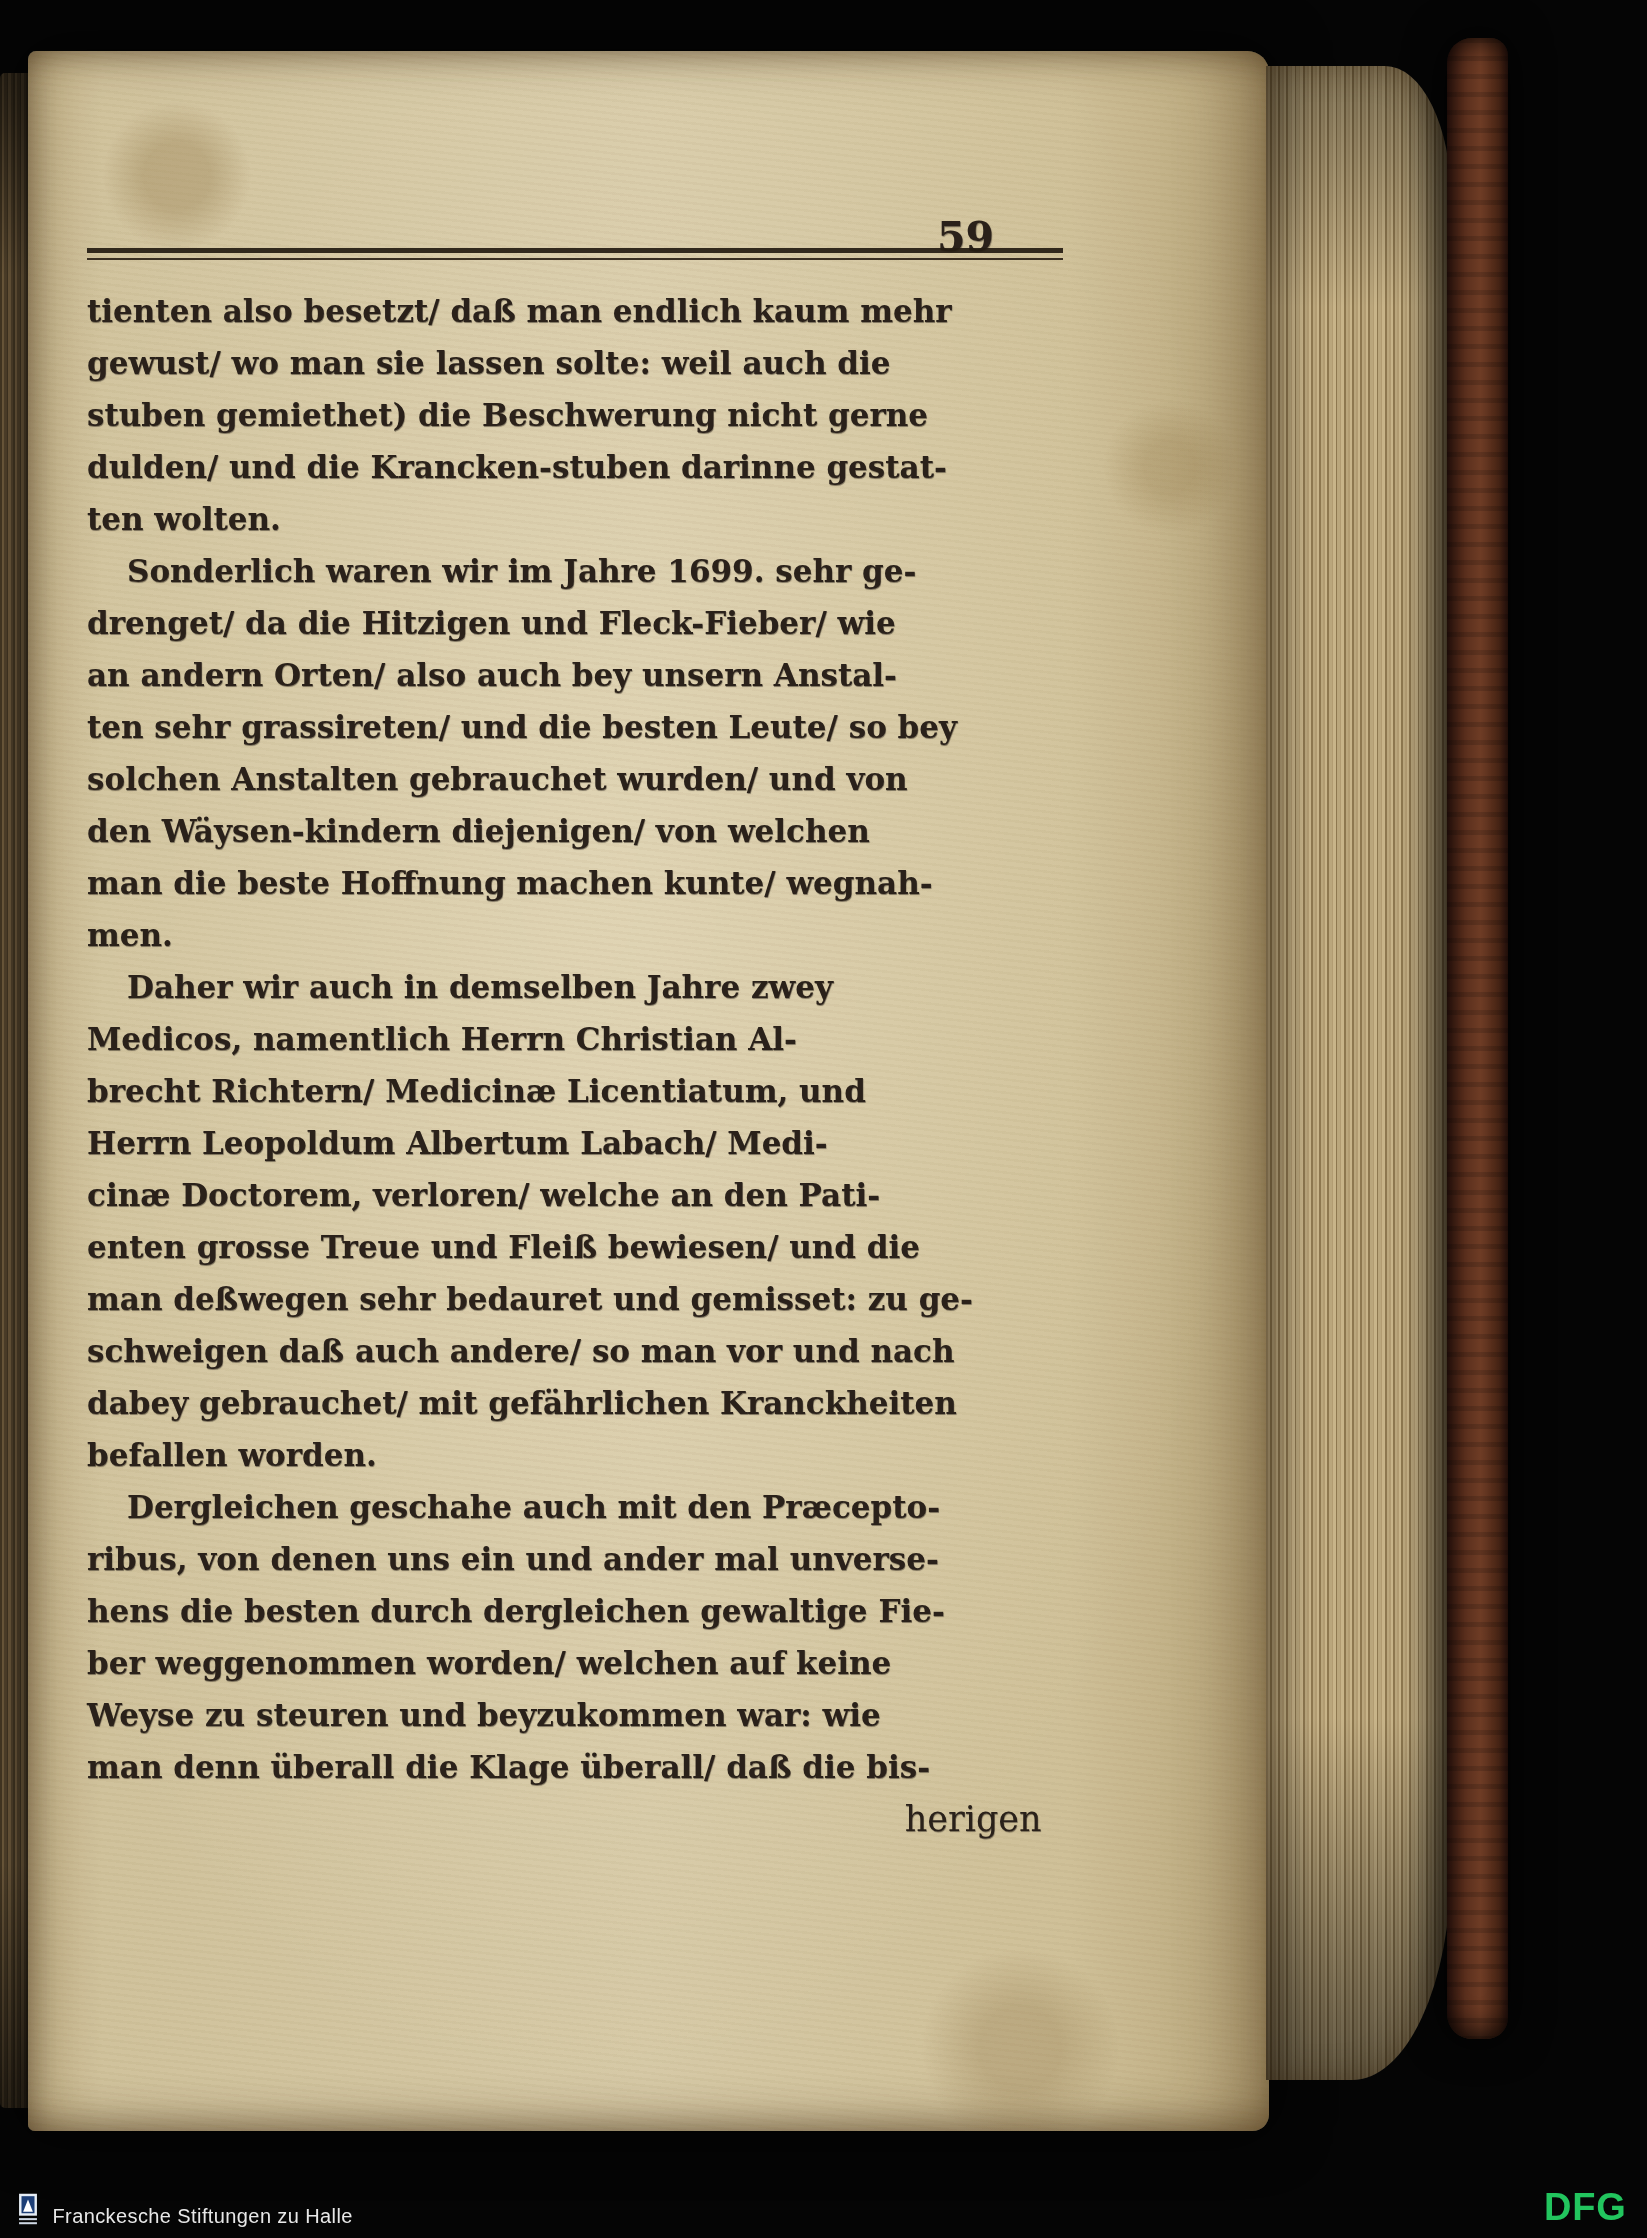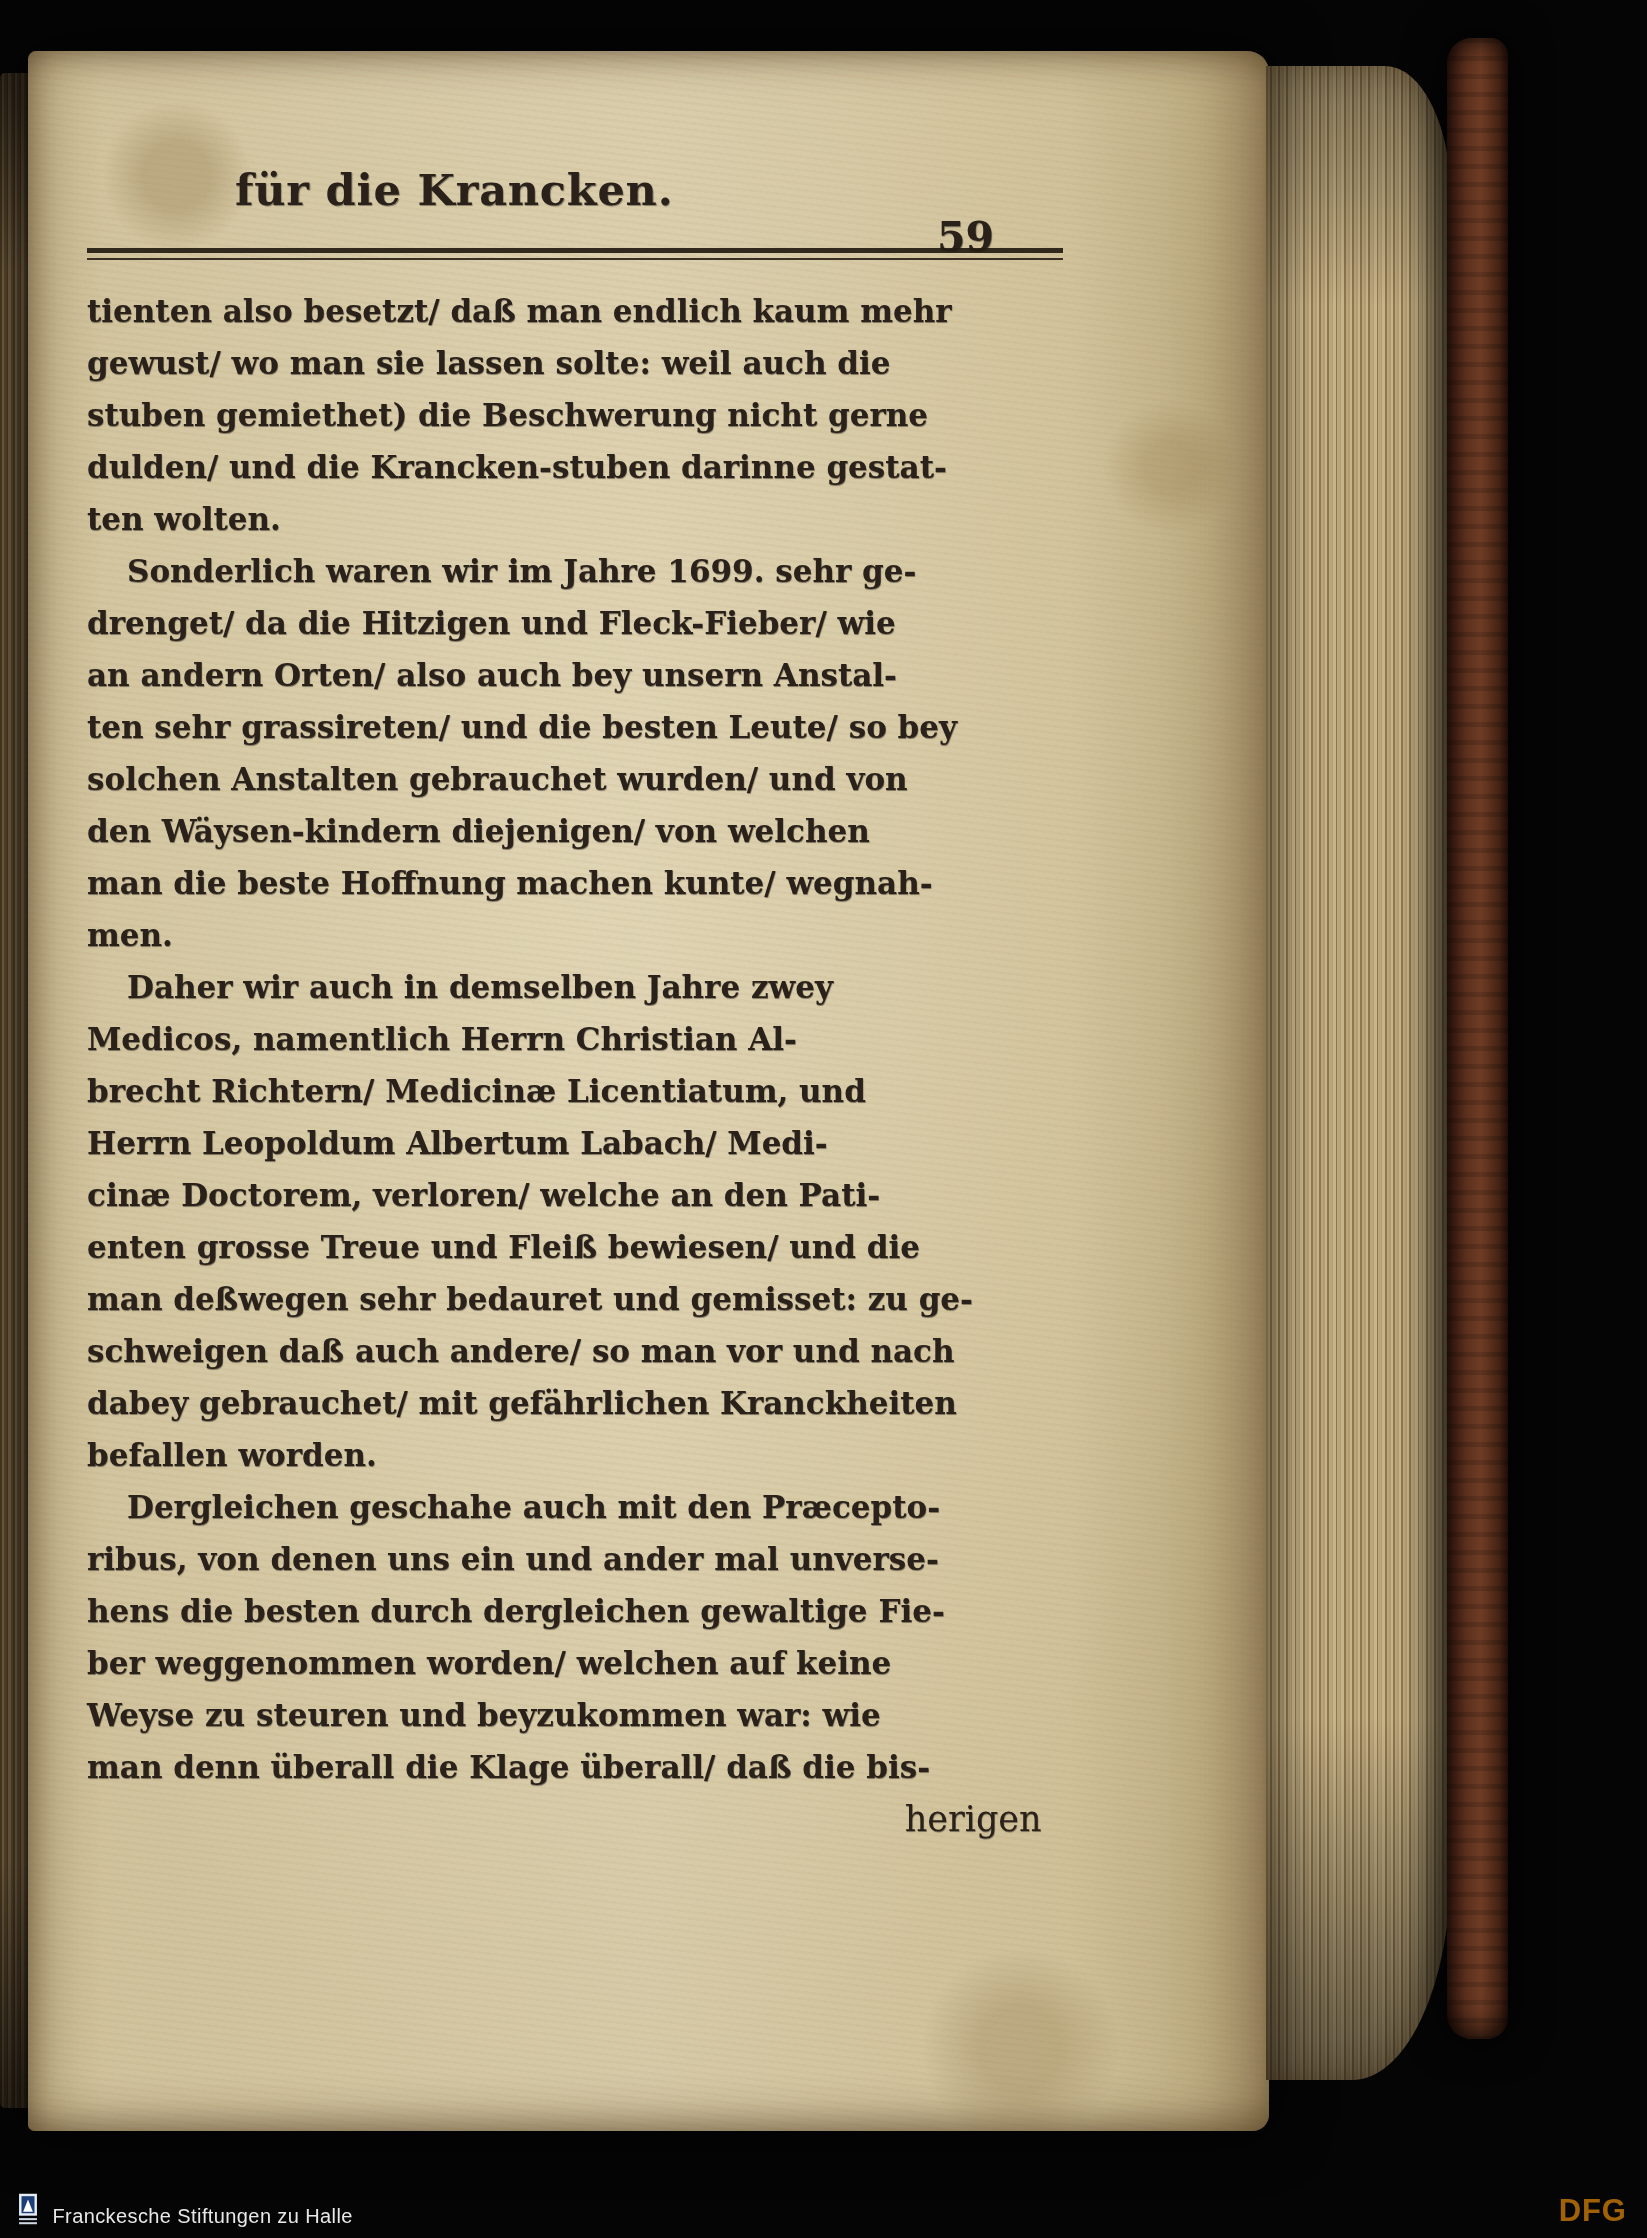--- a/index.html
+++ b/index.html
@@ -104,36 +104,35 @@
   
   .footer{
     position:absolute;left:0;bottom:0;width:100%;height:61px;
     display:flex;align-items:flex-end;
     font-family:"Liberation Sans", sans-serif;color:#e8e8e8;
   }
   .lib-badge{margin:0 11.5px 8.2px 15px;}
   .lib-name{font-size:20px;margin-bottom:11.5px;letter-spacing:0.4px;}
   .dfg{
     margin-left:auto;margin-right:21.4px;margin-bottom:10px;
-    font-size:31px;font-weight:bold;letter-spacing:0.8px;color:#a16207;
+    font-size:38px;font-weight:bold;letter-spacing:0.8px;color:#22c55e;
     font-family:"Liberation Sans", sans-serif;
   }
 </style>
 </head>
 <body>
 
 <div class="scene">
 
   <div class="left-pages"></div>
 
   <div class="page">
     <div class="content">
 
       <div class="header">
-        <span class="running-title">für die Krancken.</span>
         <span class="page-number">59</span>
       </div>
 
       <div class="rule"></div>
 
       <div class="text-block">
           <div class="para">
             <div class="line">tienten also besetzt/ daß man endlich kaum mehr</div>
             <div class="line">gewust/ wo man sie lassen solte: weil auch die</div>
             <div class="line">stuben gemiethet) die Beschwerung nicht gerne</div>

